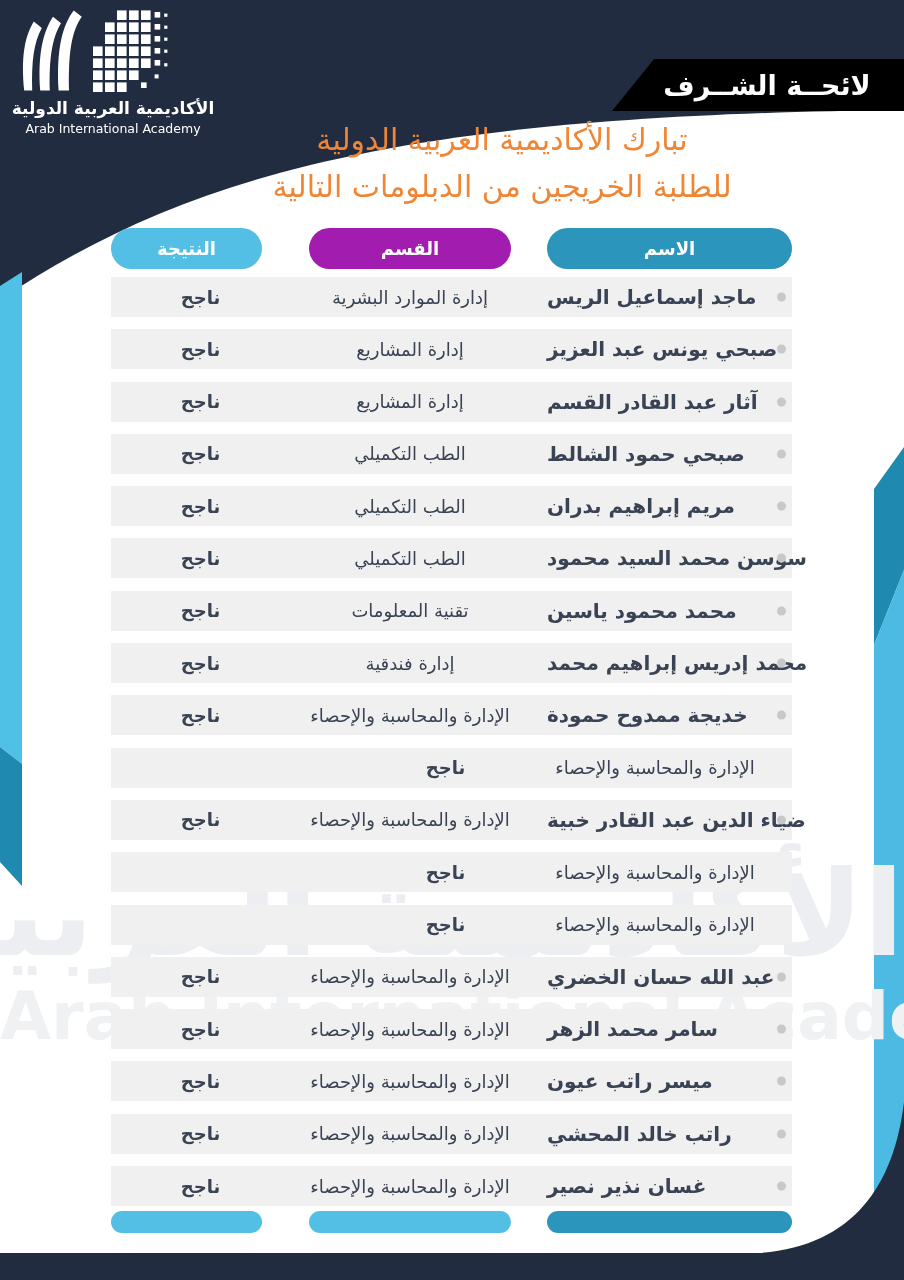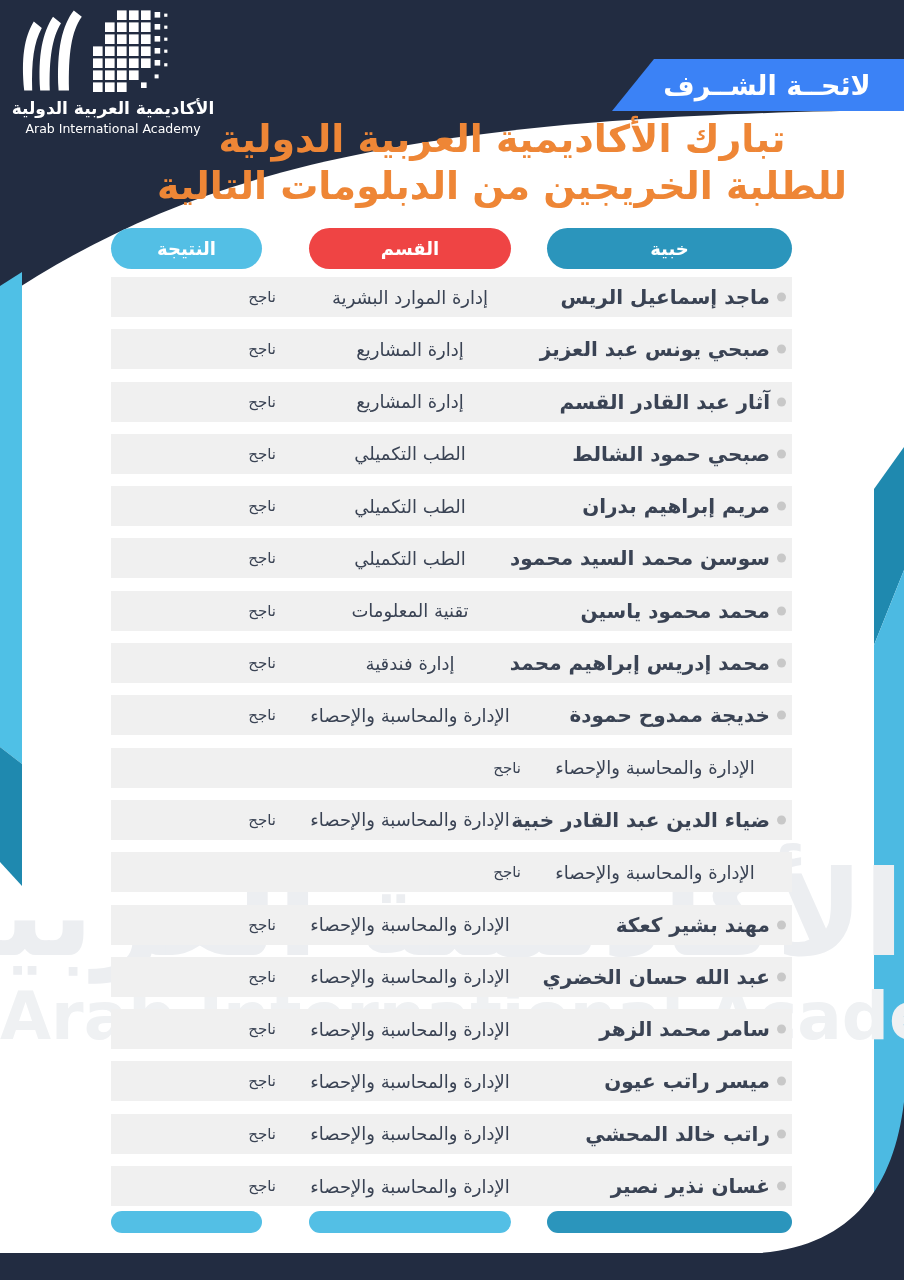--- a/index.html
+++ b/index.html
@@ -11,62 +11,62 @@
 
   
   .logo{position:absolute;left:8px;top:8px;width:210px;z-index:5;text-align:center;color:#fff;}
   .logo .mark{display:block;margin:0 auto;}
   .logo .ar{font-size:17px;font-weight:bold;direction:rtl;margin-top:2px;white-space:nowrap;}
   .logo .en{font-size:12.5px;margin-top:3px;white-space:nowrap;}
 
   
   .banner{
     position:absolute;right:0;top:59px;width:292px;height:52px;z-index:5;
-    background:#3b82f6;clip-path:polygon(42px 0,100% 0,100% 100%,0 100%);
+    background:#000000;clip-path:polygon(42px 0,100% 0,100% 100%,0 100%);
     display:flex;align-items:center;justify-content:center;padding-left:18px;box-sizing:border-box;
   }
   .banner .label{color:#fff;font-size:27px;font-weight:bold;direction:rtl;white-space:nowrap;}
 
   
   .title{
     position:absolute;left:140px;top:116px;width:724px;z-index:4;
-    text-align:center;color:#ee8636;font-weight:bold;font-size:38px;line-height:47px;direction:rtl;
+    text-align:center;color:#ee8636;font-weight:normal;font-size:30px;line-height:47px;direction:rtl;
   }
 
   
   .wm{position:absolute;left:0;width:904px;text-align:center;z-index:1;font-weight:bold;white-space:nowrap;}
   .wm-ar{top:845px;font-size:118px;color:#eceef1;direction:rtl;}
   .wm-en{top:978px;font-size:66px;color:#eff1f3;}
 
   
   .table{position:absolute;left:111px;top:228px;width:681px;z-index:3;}
   .thead{display:flex;direction:rtl;}
   .hpill{
     height:41px;border-radius:21px;display:flex;align-items:center;justify-content:center;
     color:#fff;font-weight:bold;font-size:18px;box-sizing:border-box;
   }
   .h-name{width:245px;background:#2b95bc;}
-  .h-dept{width:202px;background:#ef4444;margin:0 36px 0 47px;}
+  .h-dept{width:202px;background:#a21caf;margin:0 36px 0 47px;}
   .h-result{width:151px;background:#53bfe5;}
 
   .tbody{margin-top:8px;}
   .row{
     display:flex;direction:rtl;align-items:center;height:40px;margin-bottom:12.3px;
     background:#f0f0f0;color:#3a4354;
   }
   .c-name{
-    width:245px;position:relative;display:flex;align-items:center;justify-content:flex-start;
+    width:245px;position:relative;display:flex;align-items:center;justify-content:flex-end;
     padding-right:22px;box-sizing:border-box;font-size:20px;font-weight:bold;white-space:nowrap;
   }
   .bullet{position:absolute;right:6px;top:50%;transform:translateY(-50%);
     width:9px;height:9px;border-radius:50%;background:#c8c8c8;}
   .c-dept{width:202px;margin:0 36px 0 33px;display:flex;align-items:center;justify-content:center;
     font-size:18px;white-space:nowrap;}
-  .c-result{width:151px;display:flex;align-items:center;
-    font-size:15px;font-weight:400;white-space:nowrap;}
+  .c-result{width:151px;display:flex;align-items:center;justify-content:center;
+    font-size:18px;font-weight:700;white-space:nowrap;}
 
   .foot-pills{position:absolute;left:111px;top:1211px;width:681px;display:flex;direction:rtl;z-index:3;}
   .fpill{height:22px;border-radius:12px;}
   .f-name{width:245px;background:#2b95bc;}
   .f-dept{width:202px;background:#53bfe5;margin:0 36px 0 47px;}
   .f-result{width:151px;background:#53bfe5;}
 </style>
 </head>
 <body>
 
@@ -144,21 +144,21 @@
 <div class="title">
   <div>تبارك الأكاديمية العربية الدولية</div>
   <div>للطلبة الخريجين من الدبلومات التالية</div>
 </div>
 
 <div class="wm wm-ar">الأكاديمية العربية الدولية</div>
 <div class="wm wm-en">Arab International Academy</div>
 
 <div class="table">
   <div class="thead">
-    <div class="hpill h-name">خبية</div>
+    <div class="hpill h-name">الاسم</div>
     <div class="hpill h-dept">القسم</div>
     <div class="hpill h-result">النتيجة</div>
   </div>
   <div class="tbody">
   <div class="row">
     <div class="c-name">
       <span class="bullet"></span>
       <span>ماجد إسماعيل الريس</span>
     </div>
     <div class="c-dept">
@@ -298,24 +298,20 @@
   <div class="row">
     <div class="c-dept">
       <span>الإدارة والمحاسبة والإحصاء</span>
     </div>
     <div class="c-result">
       <span>ناجح</span>
     </div>
   </div>
 
   <div class="row">
-    <div class="c-name">
-      <span class="bullet"></span>
-      <span>مهند بشير كعكة</span>
-    </div>
     <div class="c-dept">
       <span>الإدارة والمحاسبة والإحصاء</span>
     </div>
     <div class="c-result">
       <span>ناجح</span>
     </div>
   </div>
 
   <div class="row">
     <div class="c-name">

